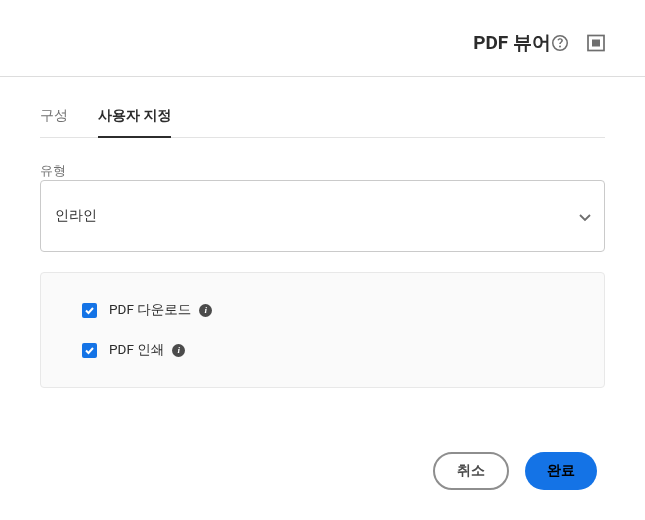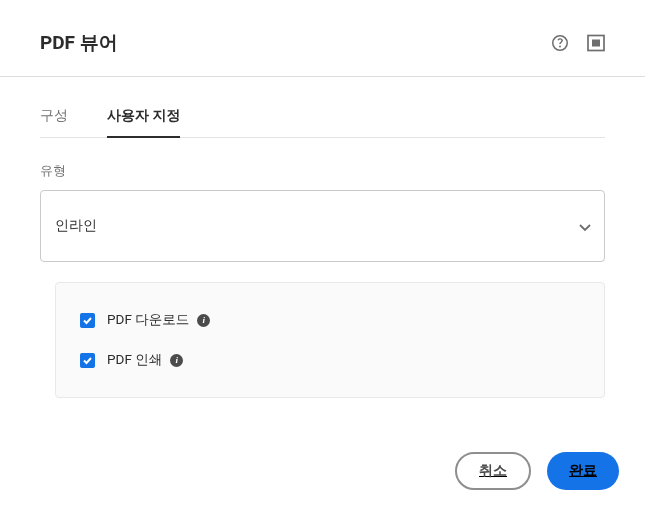--- a/index.html
+++ b/index.html
@@ -17,21 +17,21 @@
     .dialog {
       background: #fff;
       width: 100%;
       height: 100%;
       padding: 0;
       position: relative;
     }
     .header {
       display: flex;
       align-items: center;
-      justify-content: space-between;
+      justify-content: flex-end;
       padding: 30px 40px 20px 40px;
       border-bottom: 1px solid #ddd;
     }
     .title {
       font-size: 19px;
       font-weight: 700;
       color: #2c2c2c;
     }
     .header-icons {
       display: flex;
@@ -43,21 +43,20 @@
       color: #6e6e6e;
       display: flex;
       align-items: center;
       justify-content: center;
     }
     .tabs-wrapper {
       display: flex;
       border-bottom: 1px solid #e3e3e3;
       margin: 0 40px;
       padding-top: 18px;
-      gap: 9px;
     }
     .tab {
       padding: 12px 0;
       margin-right: 30px;
       font-size: 14px;
       color: #707070;
       cursor: pointer;
       position: relative;
     }
     .tab.active {
@@ -72,21 +71,20 @@
       bottom: -1px;
       height: 2px;
       background: #2c2c2c;
     }
     .content {
       padding: 24px 40px;
     }
     .field-label {
       font-size: 13px;
       color: #707070;
-      margin-bottom: 10px;
       display: block;
     }
     .select-wrapper {
       position: relative;
       width: 100%;
     }
     .select-field {
       width: 100%;
       padding: 26px 14px;
       font-size: 14px;
@@ -103,22 +101,21 @@
       top: 50%;
       transform: translateY(-50%);
       pointer-events: none;
       color: #6e6e6e;
     }
     .options-box {
       margin-top: 20px;
       border: 1px solid #e8e8e8;
       background: #fafafa;
       border-radius: 4px;
-      padding: 28px 24px;
-      margin-left: 15px;
+      padding: 28px 41px;
     }
     .checkbox-row {
       display: flex;
       align-items: center;
       margin-bottom: 22px;
     }
     .checkbox-row:last-child {
       margin-bottom: 0;
     }
     .checkbox {
@@ -152,24 +149,23 @@
       display: flex;
       align-items: center;
       justify-content: center;
       cursor: pointer;
       font-family: Georgia, serif;
       font-style: italic;
     }
     .footer {
       position: absolute;
       bottom: 30px;
-      right: 26px;
+      right: 48px;
       display: flex;
       gap: 16px;
-      text-decoration: underline;
     }
     .btn {
       padding: 8px 22px;
       border-radius: 20px;
       font-size: 14px;
       font-weight: 600;
       cursor: pointer;
       border: none;
     }
     .btn-secondary {

